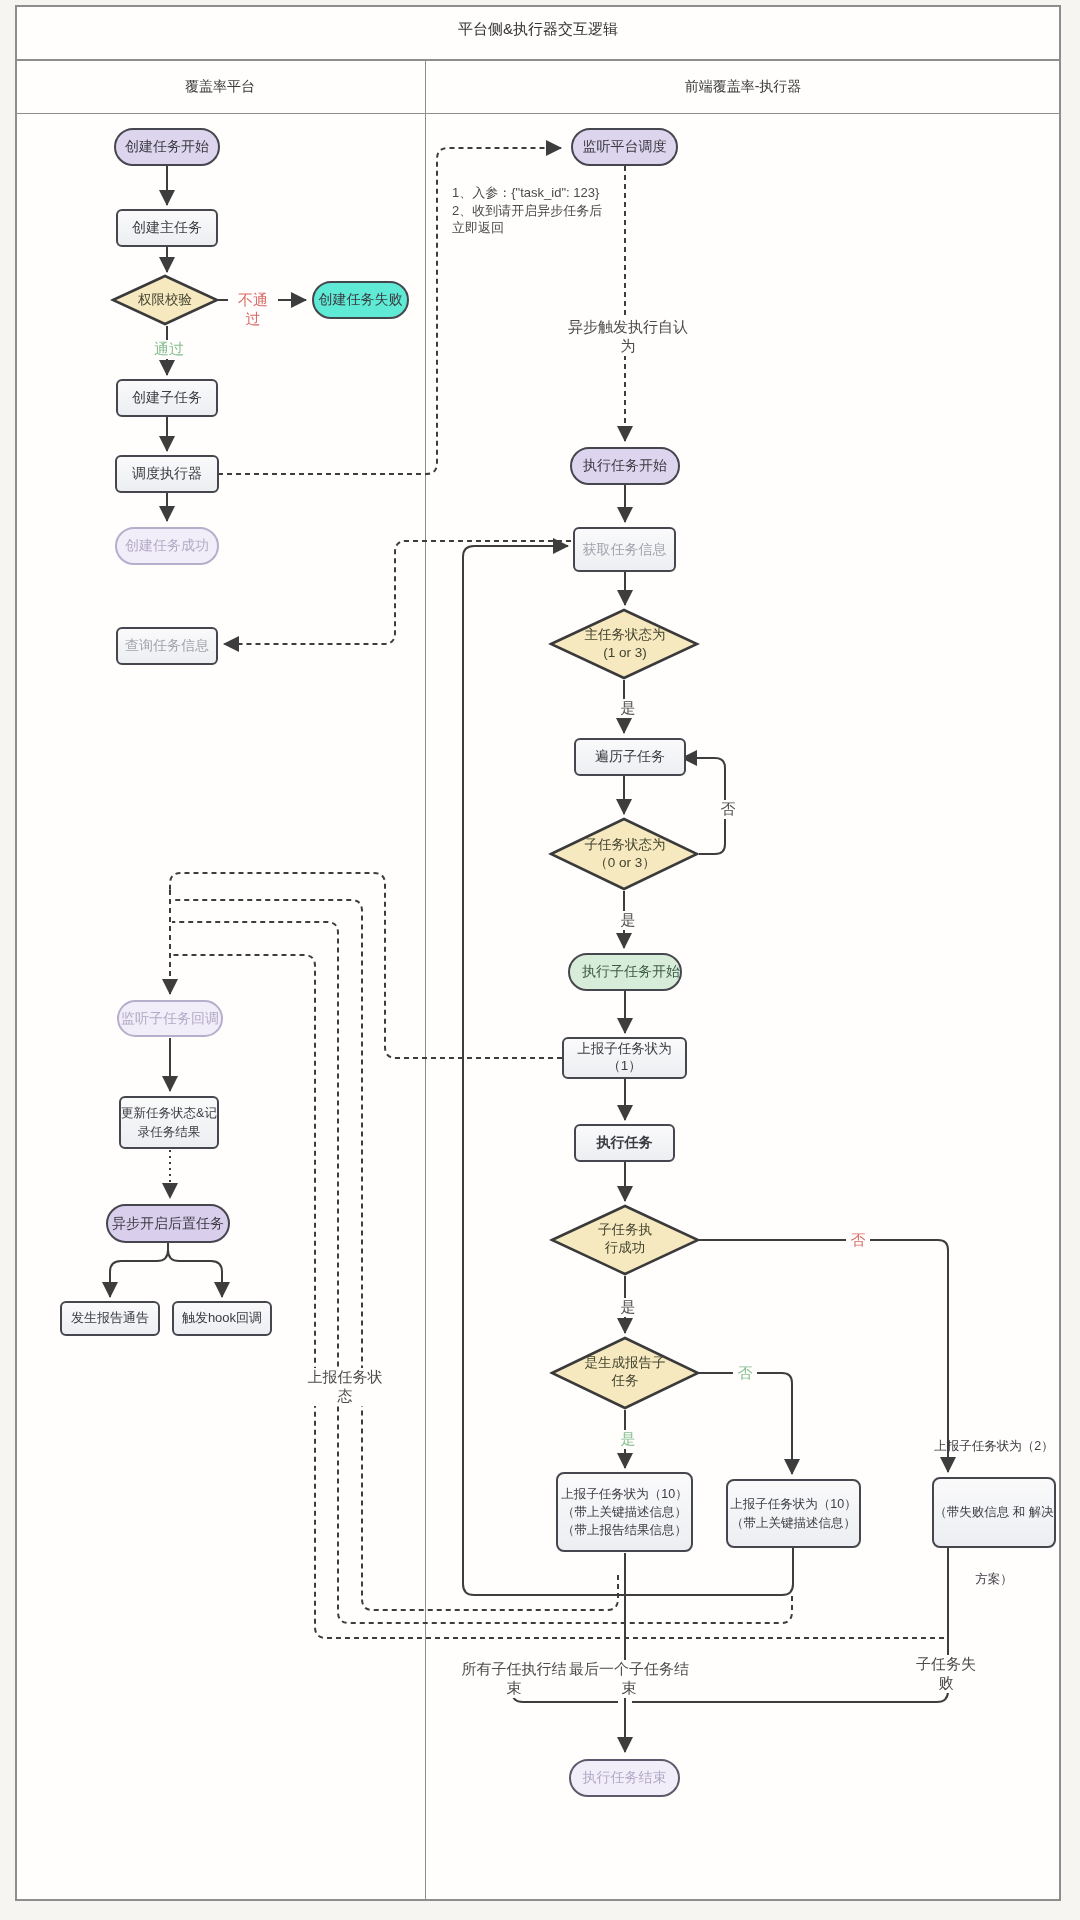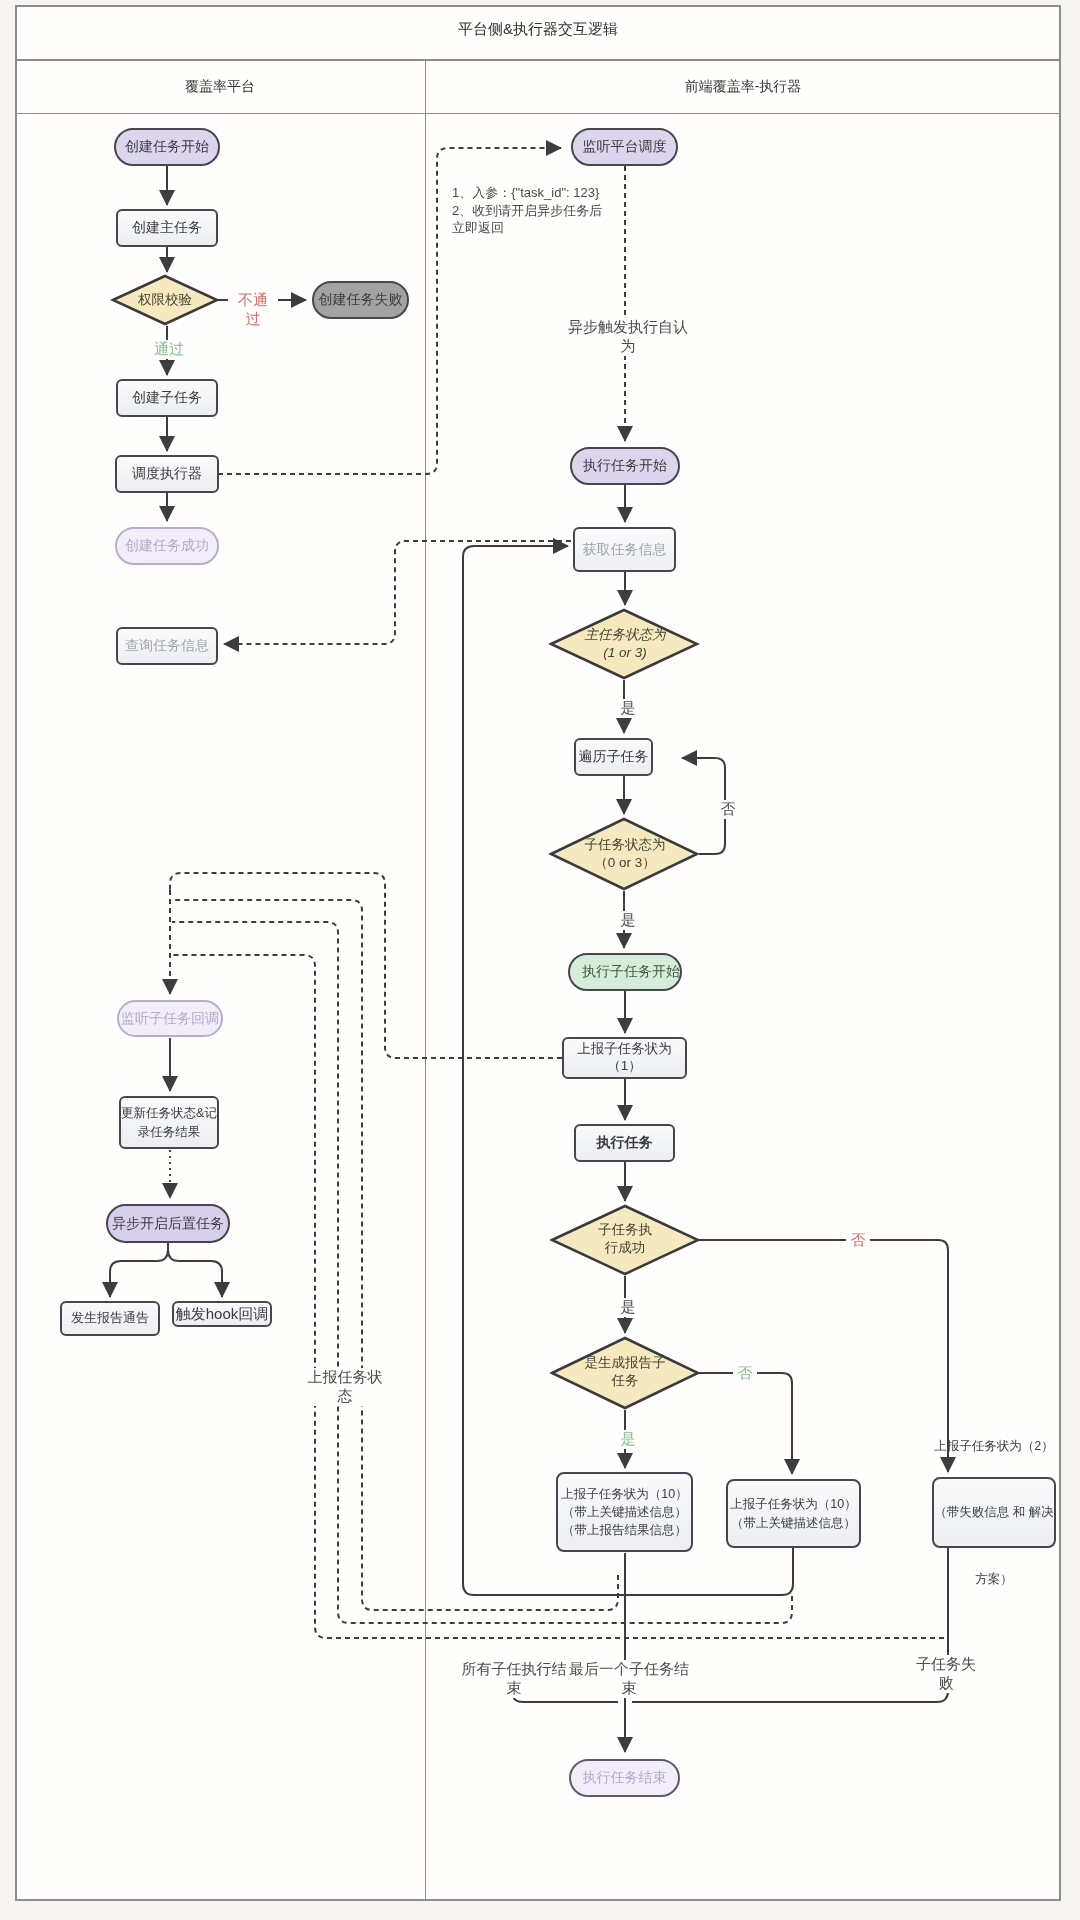--- a/index.html
+++ b/index.html
@@ -7,21 +7,21 @@
   #frame{position:absolute;left:15px;top:5px;width:1046px;height:1896px;background:#fffefd;border:2px solid #8d8d8d;box-sizing:border-box;}
   .sep{position:absolute;background:#8d8d8d;}
   #edges{position:absolute;left:0;top:0;width:1080px;height:1920px;}
   .node{position:absolute;display:flex;flex-direction:column;align-items:center;justify-content:center;
         box-sizing:border-box;border:2px solid #46464e;background:#f5f5f7;color:#3b3b42;
         font-size:14px;line-height:1.25;text-align:center;z-index:3;}
   .rect{border-radius:6px;background:linear-gradient(#fafafb,#eceef1);}
   .pill{border-radius:20px;}
   .lav{background:#ddd4ee;}
   .lav2{background:#d9cfec;}
-  .pink{background:#a3a3a3;}
+  .pink{background:#5eead4;}
   .green{background:#d8ecda;color:#3d5c44;}
   .fadedpill{background:#f2eef9;border-color:#b7aecb;color:#b2aac6;}
   .fadedtext{color:#a2a2ac;}
   .smalltxt{font-size:12.5px;line-height:1.45;}
   .dia-label{position:absolute;z-index:4;text-align:center;font-size:13.5px;line-height:1.35;color:#43432f;}
   .lbl{position:absolute;z-index:5;background:#fffefd;padding:0 3px;font-size:15px;color:#4c4c4c;text-align:center;}
   .lbl.red{color:#d96b66;}
   .lbl.green{color:#85bd8e;}
   #title{position:absolute;left:15px;top:20px;width:1046px;text-align:center;font-size:15px;color:#333;z-index:2;}
   .lanehdr{position:absolute;top:78px;font-size:14px;color:#3a3a3a;text-align:center;z-index:2;}
@@ -127,43 +127,43 @@
   <div class="node rect smalltxt" style="left:119px;top:1096px;width:100px;height:53px;">
     <span>更新任务状态&amp;记</span>
     <span>录任务结果</span>
   </div>
   <div class="node pill lav2" style="left:106px;top:1204px;width:124px;height:39px;">
     <span>异步开启后置任务</span>
   </div>
   <div class="node rect" style="left:60px;top:1301px;width:100px;height:35px;font-size:13px;">
     <span>发生报告通告</span>
   </div>
-  <div class="node rect" style="left:172px;top:1301px;width:100px;height:26px;font-size:15px;">
+  <div class="node rect" style="left:172px;top:1301px;width:100px;height:35px;font-size:13px;">
     <span>触发hook回调</span>
   </div>
 
   <div class="node pill lav" style="left:571px;top:128px;width:107px;height:38px;">
     <span>监听平台调度</span>
   </div>
   <div id="note">
     <div>1、入参：{"task_id": 123}</div>
     <div>2、收到请开启异步任务后</div>
     <div>立即返回</div>
   </div>
   <div class="node pill lav" style="left:570px;top:447px;width:110px;height:38px;">
     <span>执行任务开始</span>
   </div>
   <div class="node rect fadedtext" style="left:573px;top:527px;width:103px;height:45px;">
     <span>获取任务信息</span>
   </div>
-  <div class="dia-label" style="left:560px;top:626px;width:130px;font-style:italic;">
+  <div class="dia-label" style="left:560px;top:626px;width:130px;">
     <div>主任务状态为</div>
     <div>(1 or 3)</div>
   </div>
-  <div class="node rect" style="left:574px;top:738px;width:79px;height:38px;">
+  <div class="node rect" style="left:574px;top:738px;width:112px;height:38px;">
     <span>遍历子任务</span>
   </div>
   <div class="dia-label" style="left:560px;top:836px;width:130px;">
     <div>子任务状态为</div>
     <div>（0 or 3）</div>
   </div>
   <div class="node pill green" style="left:568px;top:953px;width:114px;height:38px;align-items:flex-end;">
     <span>执行子任务开始</span>
   </div>
   <div class="node rect" style="left:562px;top:1037px;width:125px;height:42px;font-size:13.5px;">

